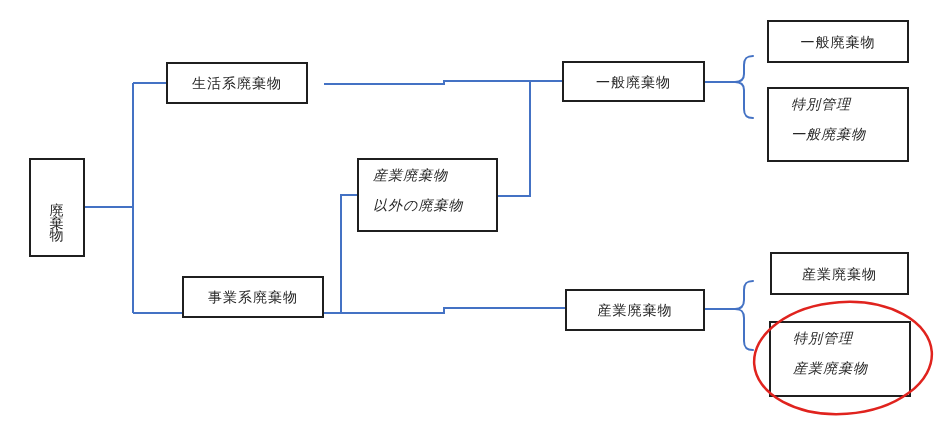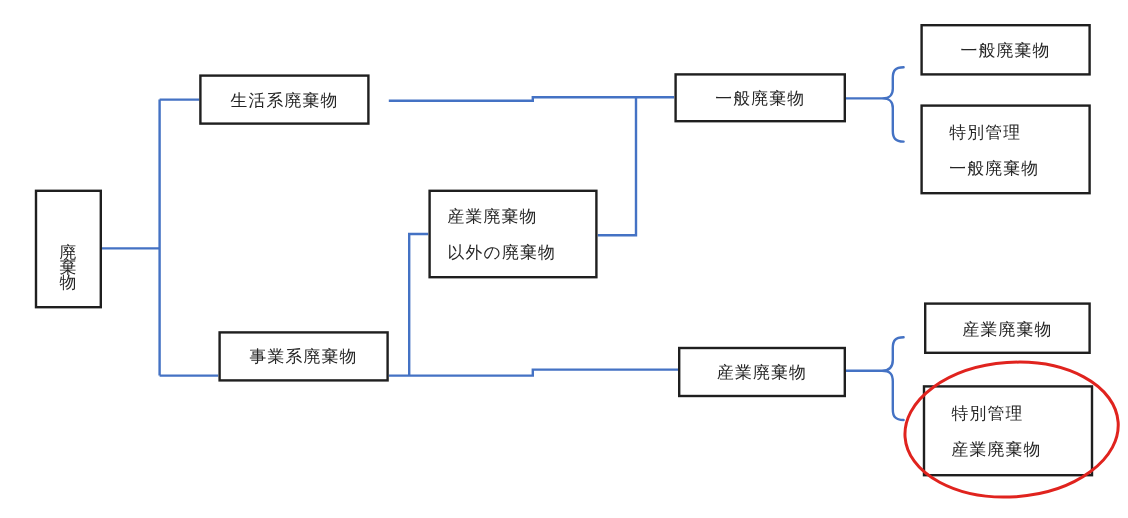--- a/index.html
+++ b/index.html
@@ -34,22 +34,23 @@
     letter-spacing: 1px;
     display: flex;
     align-items: center;
     justify-content: center;
     z-index: 1;
     line-height: 1;
   }
   .node.two-line {
     flex-direction: column;
     align-items: flex-start;
-    justify-content: center;
+    justify-content: flex-start;
     line-height: 30px;
+    font-style: italic;
   }
   .node.vertical {
     writing-mode: vertical-rl;
     text-orientation: upright;
     letter-spacing: 13px;
     padding-top: 6px;
   }
   svg path, svg ellipse { fill: none; }
 </style>
 </head>

